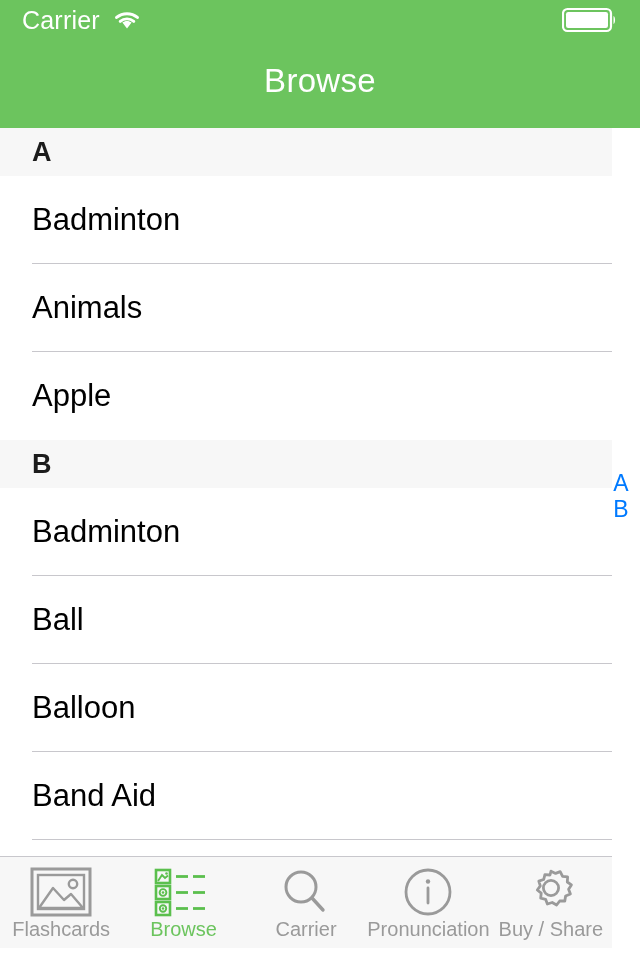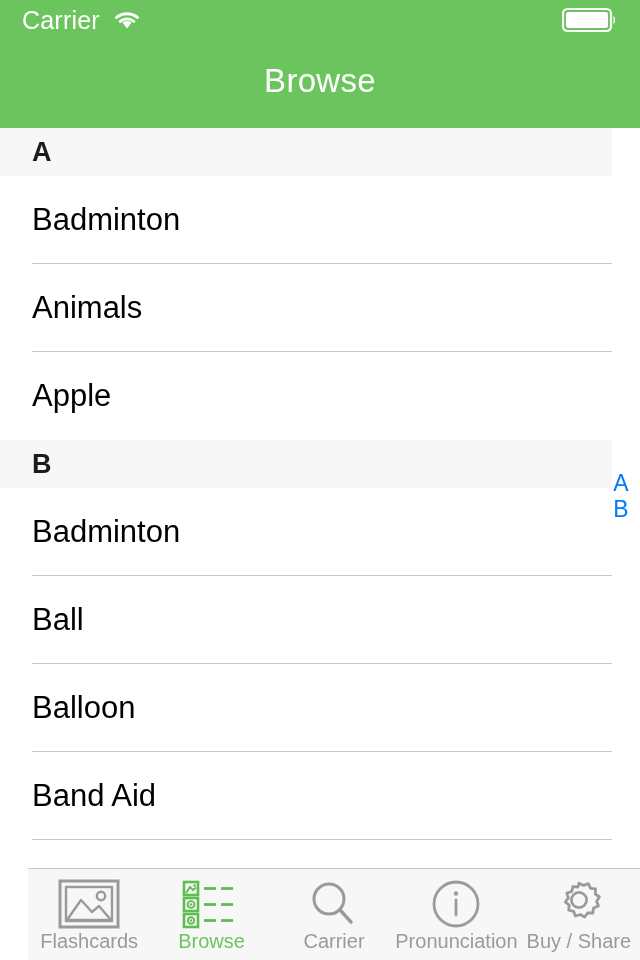--- a/index.html
+++ b/index.html
@@ -89,26 +89,25 @@
     display:flex; flex-direction:column; align-items:center;
     font-size:23px; line-height:26px;
     color:#007aff;
     font-weight:500;
   }
   .index-letter { cursor:default; }
 
   
   .tabbar {
     position:absolute;
-    bottom:0; left:0;
+    bottom:12px; left:0;
     width:612px; height:92px;
     background:rgba(247,247,247,0.94);
     border-top:1px solid #c8c7cc;
     display:flex;
-    margin-left:28px;
   }
   .tab {
     flex:1;
     display:flex; flex-direction:column;
     align-items:center; justify-content:center;
     gap:3px;
     padding-top:4px;
   }
   .tab-icon {
     height:46px;

